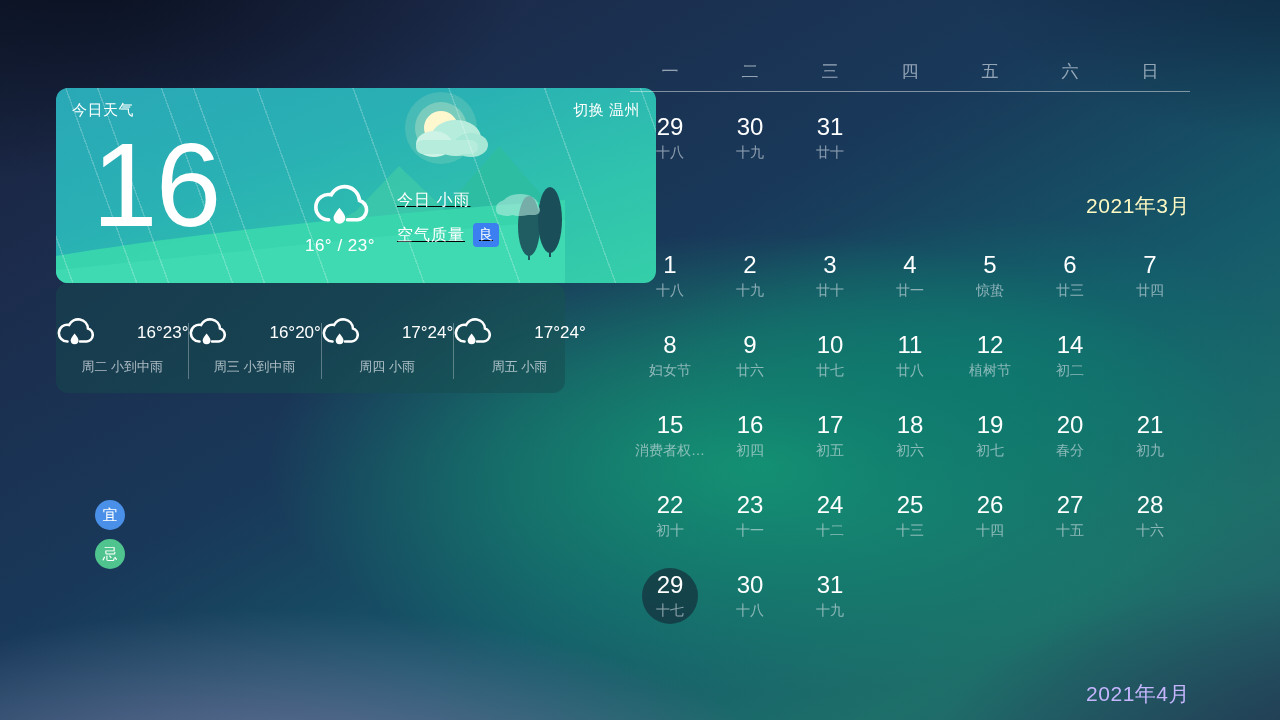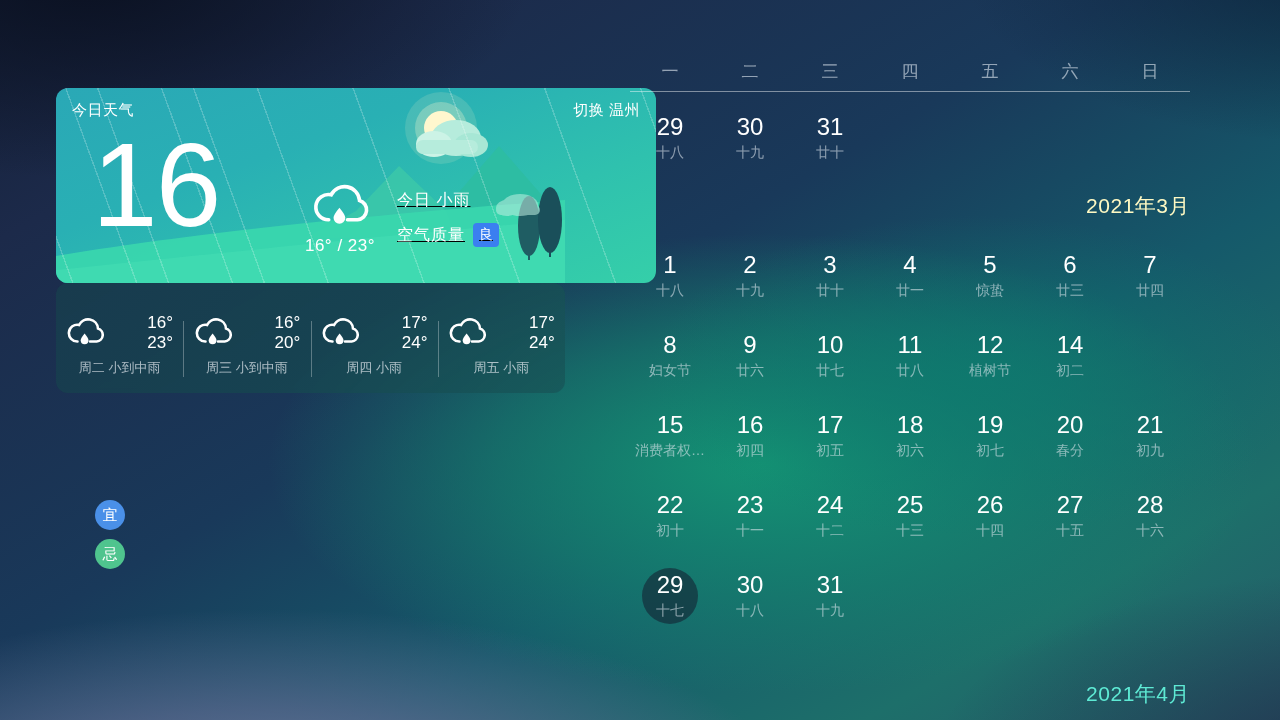--- a/index.html
+++ b/index.html
@@ -54,21 +54,21 @@
   }
   .forecast-item{
     position:relative; flex:1; display:flex; flex-direction:column;
     align-items:center; justify-content:center;
   }
   .forecast-item + .forecast-item::before{
     content:""; position:absolute; left:0; top:8px; width:1px; height:56px;
     background:rgba(255,255,255,.30);
   }
   .fc-top{ display:flex; align-items:center; gap:11px; }
-  .fc-temps{ display:flex; flex-direction:column; align-items:flex-start; line-height:1.12;margin-left:32px; }
+  .fc-temps{ display:flex; flex-direction:row; align-items:flex-start; line-height:1.12;margin-left:32px; }
   .fc-temps span{ color:#fff; font-size:17px; font-weight:300; }
   .fc-label{ margin-top:7px; color:rgba(235,240,245,.70); font-size:13px; font-weight:300; white-space:nowrap; }
 
   
   .today-card{
     position:absolute; left:0; top:0; width:600px; height:195px;
     border-radius:12px; overflow:hidden;
     background:linear-gradient(160deg,#2aa8b6 0%, #29b0b4 35%, #2fc1ae 68%, #35cfa9 100%);
   }
   .scene{ position:absolute; inset:0; }
@@ -128,21 +128,21 @@
   .day-sub{ position:relative; color:rgba(225,232,240,.58); font-size:14px; font-weight:300; margin-top:4px;
     max-width:76px; overflow:hidden; white-space:nowrap; text-overflow:ellipsis; text-align:center; }
   .day-cell.empty .day-num, .day-cell.empty .day-sub{ visibility:hidden; }
 
   .month-label{
     width:560px; text-align:right; color:#fef9c3; font-size:21px; font-weight:300;
     letter-spacing:.5px;
   }
   #month-march{ margin:14px 0 16px 0; }
   #month-april{ position:absolute; left:630px; top:680px; width:560px; text-align:right;
-    color:#5eead4; font-size:21px; font-weight:300; letter-spacing:.5px; }
+    color:#c4b5fd; font-size:21px; font-weight:300; letter-spacing:.5px; }
 </style>
 </head>
 <body>
 
 <div id="wallpaper">
   <div class="wp wp-base"></div>
   <div class="wp wp-navy"></div>
   <div class="wp wp-navy2"></div>
   <div class="wp wp-green"></div>
   <div class="wp wp-green2"></div>

